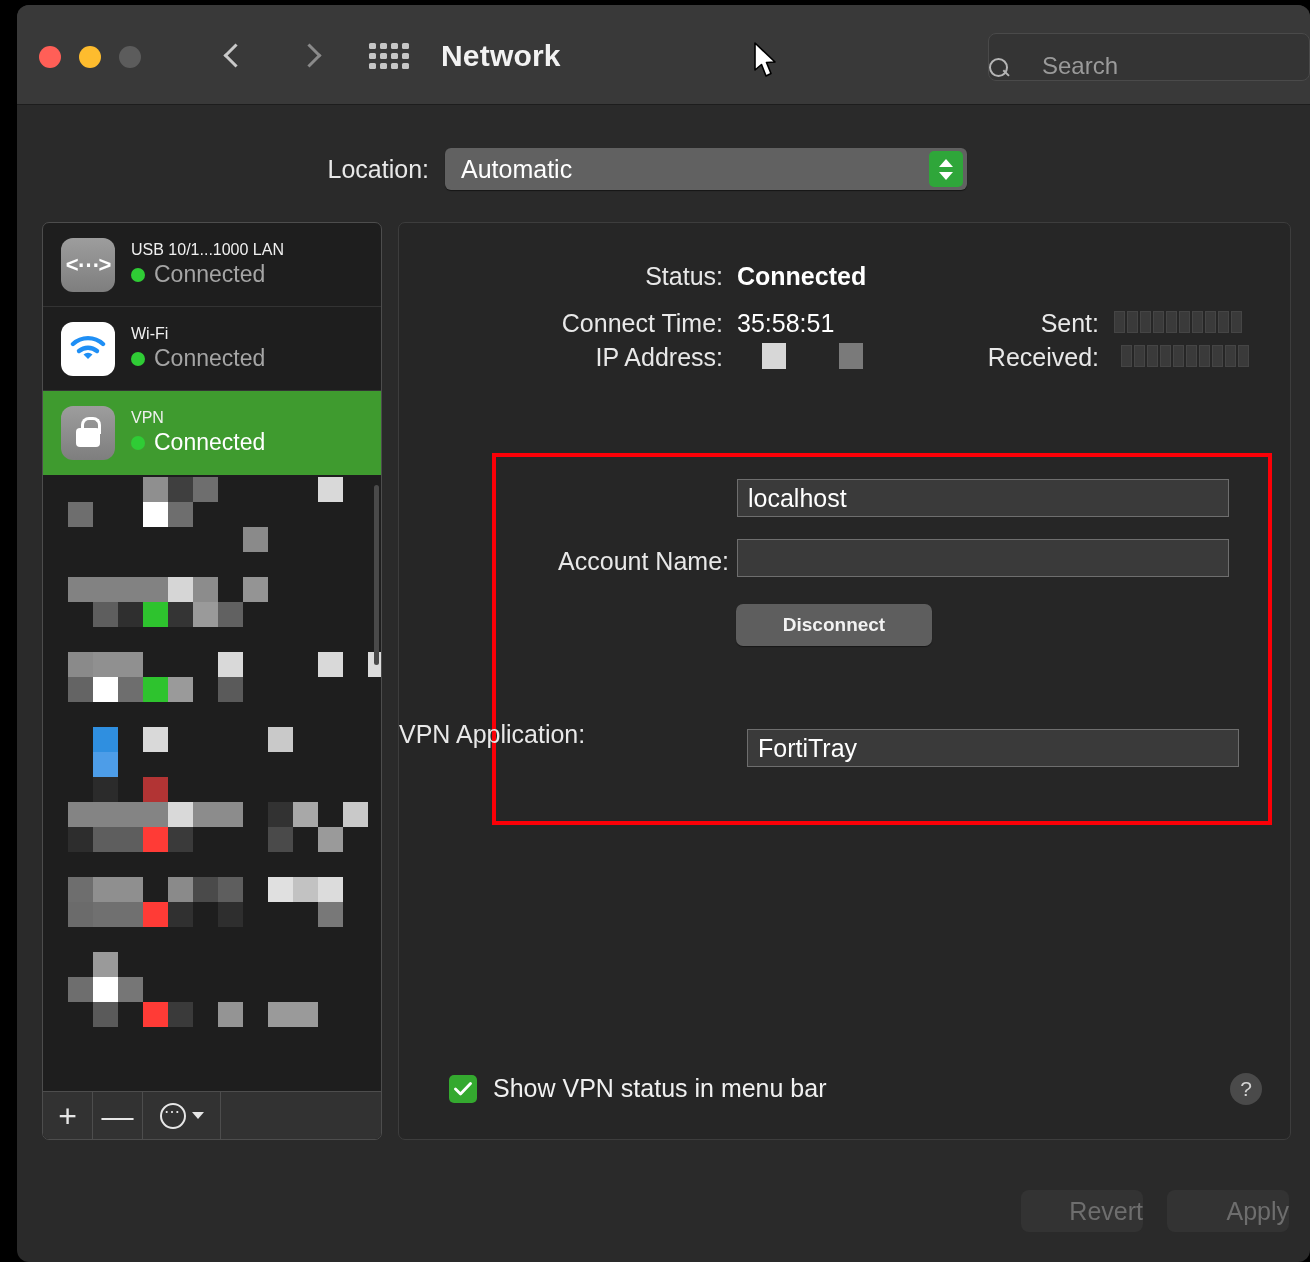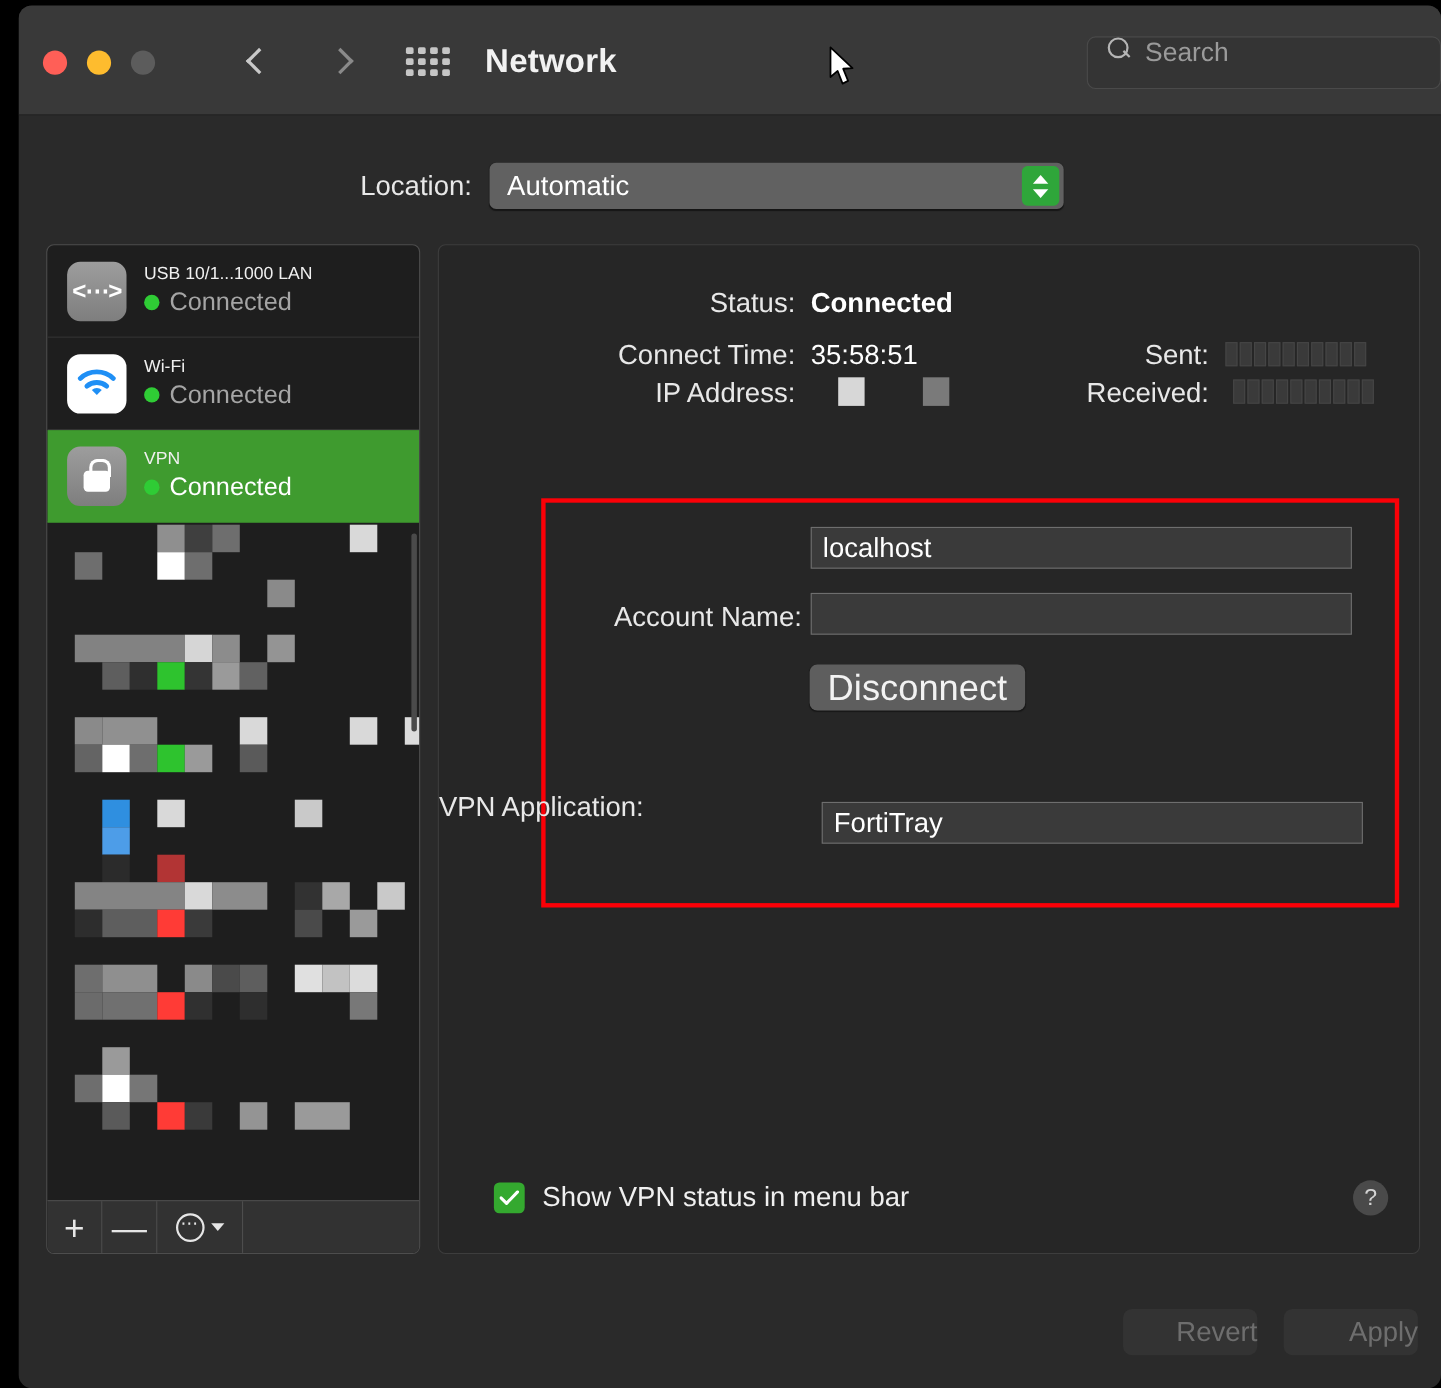--- a/index.html
+++ b/index.html
@@ -59,21 +59,21 @@
   .wintitle {
     position: absolute; left: 424px; top: 34px;
     font-size: 30px; font-weight: bold; color: #f2f2f2; letter-spacing: 0.2px;
   }
   .searchbox {
     position: absolute; right: 0px; top: 28px;
     width: 322px; height: 48px;
     background: #343434;
     border: 1px solid #4a4a4a;
     border-radius: 8px;
-    display: flex; align-items: flex-start; padding-left: 18px;
+    display: flex; align-items: flex-end;  gap: 19px;
   }
   .search-ico { width: 22px; height: 22px; position: relative; flex: none; margin-right: 12px;}
   .search-ico::before {
     content:""; position: absolute; left:0; top:0;
     width: 15px; height: 15px; border: 2.4px solid #b5b5b5; border-radius: 50%;
   }
   .search-ico::after {
     content:""; position:absolute; left: 13px; top: 14px;
     width: 8px; height: 2.4px; background: #b5b5b5; transform: rotate(45deg);
   }
@@ -186,22 +186,23 @@
     width: 780px; height: 372px;
     border: 4px solid #fb0007;
   }
   .inp {
     background: #3a3a3a; border: 1px solid #6e6e6e;
     height: 38px; display:flex; align-items:center; padding-left: 10px;
     font-size: 25px; color: #fff;
   }
   .btn {
     background: #5e5e5e; border-radius: 7px; color: #f2f2f2;
-    font-size: 33px; display:flex; align-items:center; justify-content:center;
+    font-size: 19px; display:flex; align-items:center; justify-content:center;
     box-shadow: 0 1px 1px rgba(0,0,0,.4);
+    font-weight: bold;
   }
   .checkrow { position: absolute; left: 50px; bottom: 36px; display: flex; align-items: center; }
   .chk {
     width: 28px; height: 28px; background: #34a92f; border-radius: 5px;
     display:flex;align-items:center;justify-content:center; margin-right: 16px; flex:none;
   }
   .chk svg { display:block; }
   .chk-label { font-size: 25px; color: #f0f0f0; }
   .helpbtn {
     position: absolute; right: 28px; bottom: 34px;

